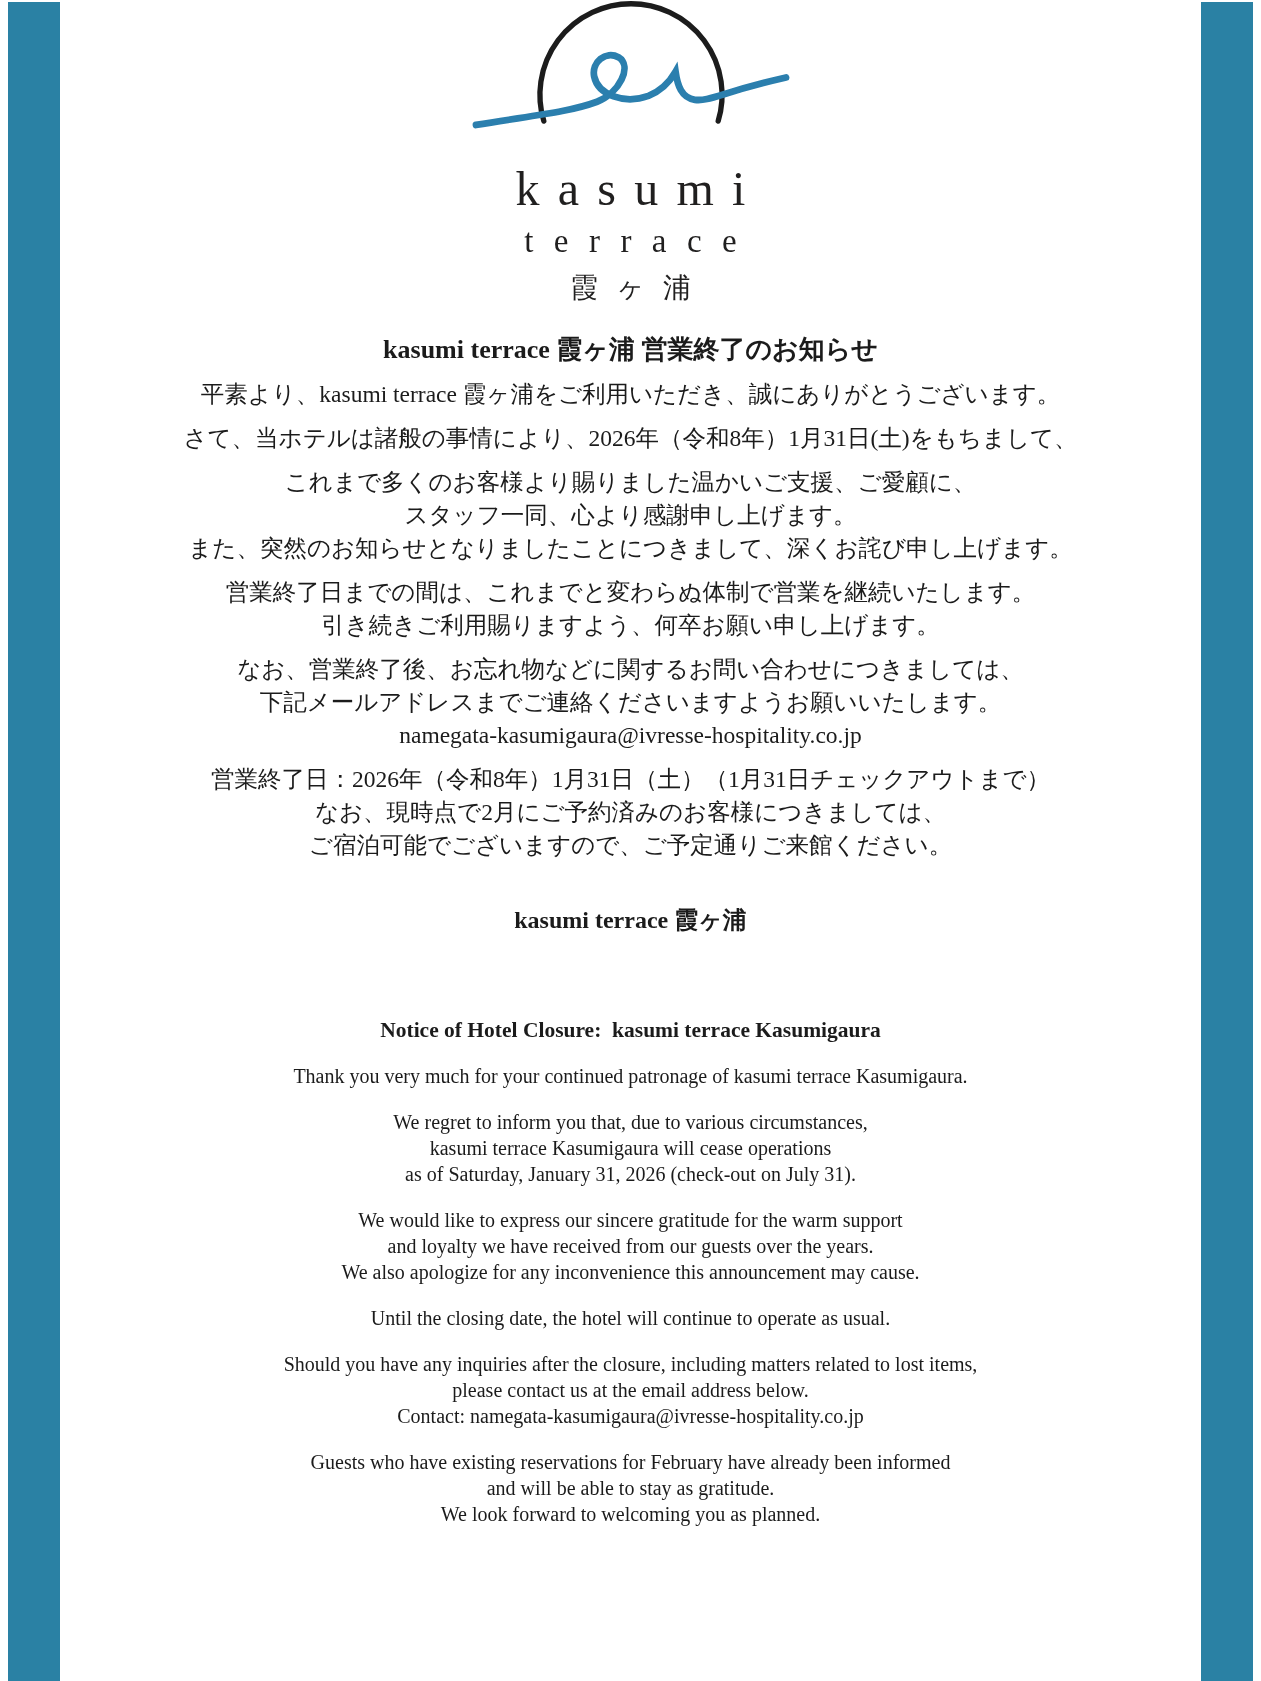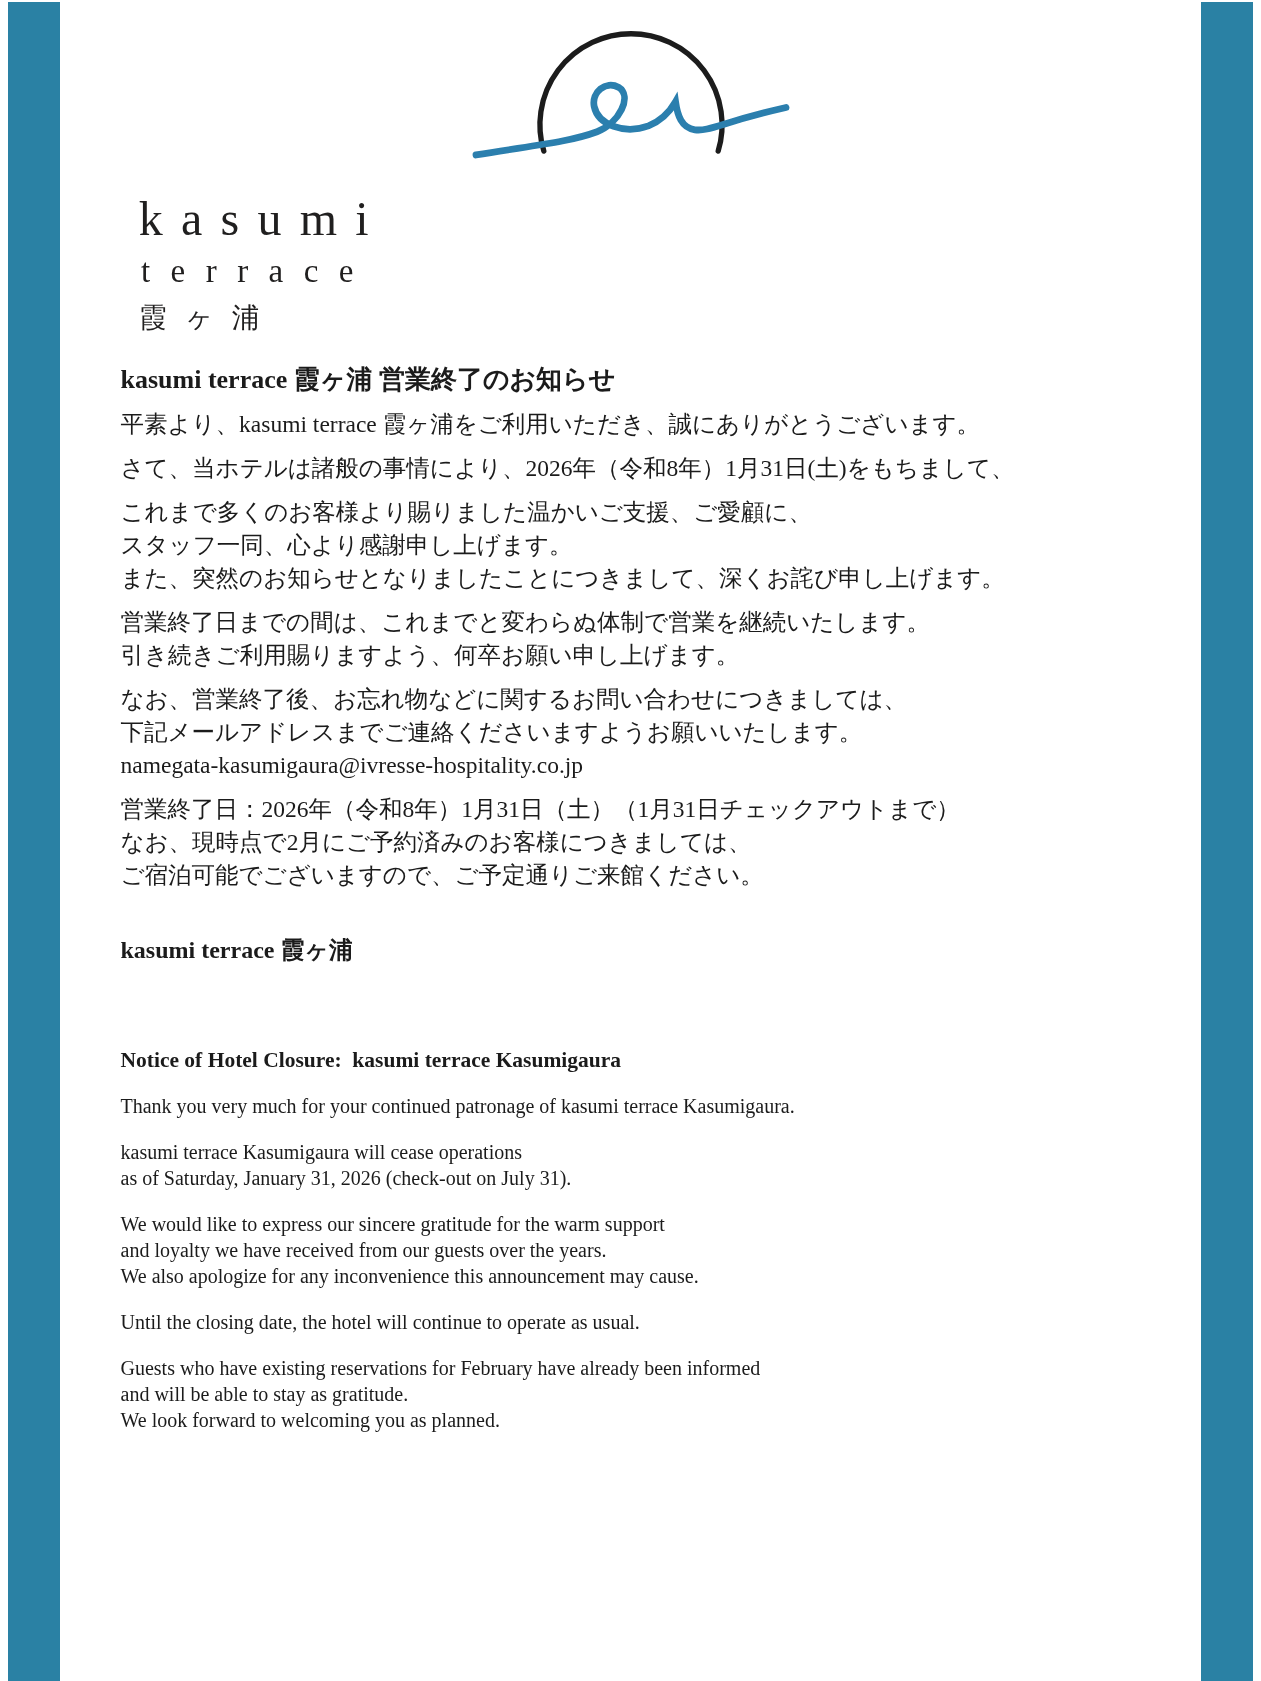--- a/index.html
+++ b/index.html
@@ -18,21 +18,21 @@
     bottom: 0;
     width: 52px;
     background: #2a81a4;
   }
   .side-bar.left  { left: 8px; }
   .side-bar.right { right: 8px; }
 
   .content {
     width: 1020px;
     margin: 0 auto;
-    padding-top: 30px;
+    text-align: center;
   }
 
   
   .logo { line-height: 1; }
   .logo svg { display: block; margin: 0 auto; }
   .logo-kasumi {
     font-size: 48px;
     letter-spacing: 0.38em;
     margin-left: 0.38em; 
     margin-top: 10px;
@@ -145,34 +145,40 @@
 
   <div class="jp-signature">kasumi terrace 霞ヶ浦</div>
 
   <h2 class="en-title">Notice of Hotel Closure:  kasumi terrace Kasumigaura</h2>
 
   <p class="en-par">
     <span class="line">Thank you very much for your continued patronage of kasumi terrace Kasumigaura.</span>
   </p>
 
   <p class="en-par">
+    <span class="line">We regret to inform you that, due to various circumstances,</span>
     <span class="line">kasumi terrace Kasumigaura will cease operations</span>
     <span class="line">as of Saturday, January 31, 2026 (check-out on July 31).</span>
   </p>
 
   <p class="en-par">
     <span class="line">We would like to express our sincere gratitude for the warm support</span>
     <span class="line">and loyalty we have received from our guests over the years.</span>
     <span class="line">We also apologize for any inconvenience this announcement may cause.</span>
   </p>
 
   <p class="en-par">
     <span class="line">Until the closing date, the hotel will continue to operate as usual.</span>
   </p>
 
+  <p class="en-par">
+    <span class="line">Should you have any inquiries after the closure, including matters related to lost items,</span>
+    <span class="line">please contact us at the email address below.</span>
+    <span class="line">Contact: namegata-kasumigaura@ivresse-hospitality.co.jp</span>
+  </p>
 
   <p class="en-par">
     <span class="line">Guests who have existing reservations for February have already been informed</span>
     <span class="line">and will be able to stay as gratitude.</span>
     <span class="line">We look forward to welcoming you as planned.</span>
   </p>
 
 </main>
 
 </body></html>

